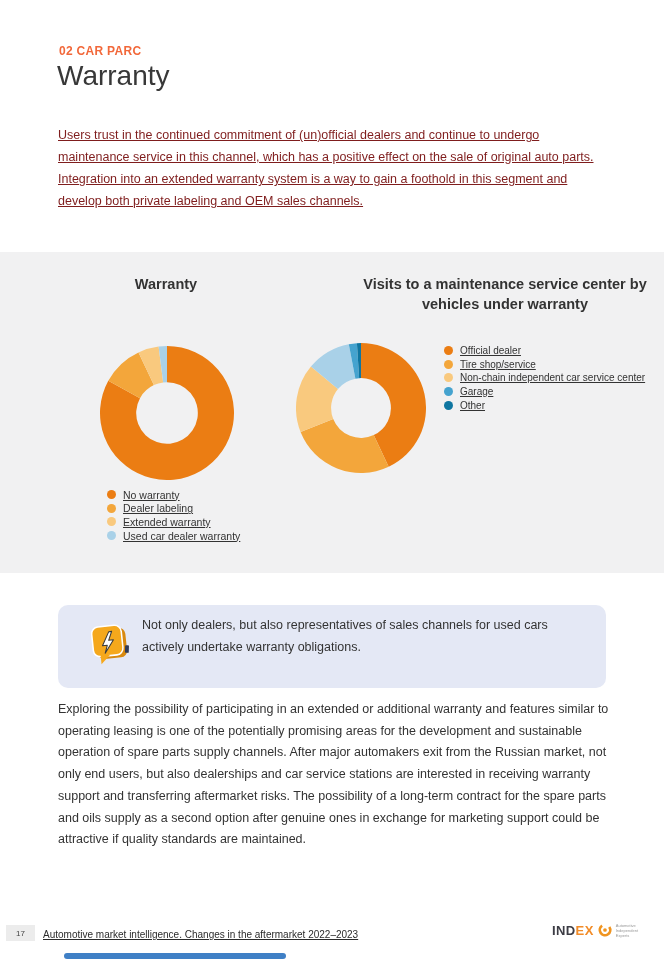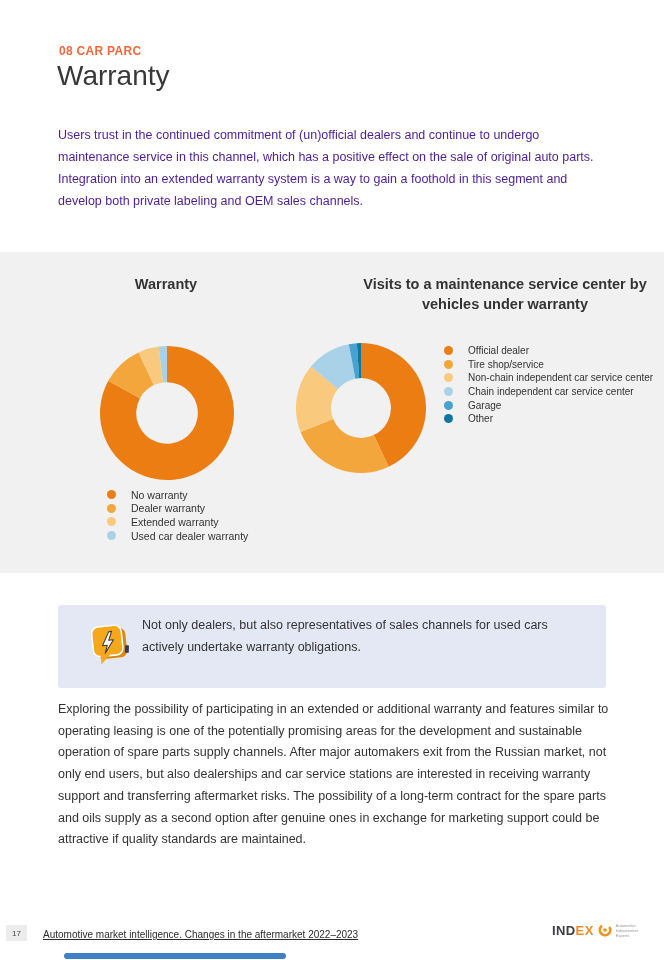--- a/index.html
+++ b/index.html
@@ -5,61 +5,61 @@
   html,body{margin:0;padding:0;}
   body{
     width:664px;height:960px;position:relative;background:#ffffff;
     font-family:"Liberation Sans",sans-serif;color:#333;overflow:hidden;
   }
   .kicker{position:absolute;left:59px;top:44px;font-size:12px;font-weight:700;
     color:#F2683A;letter-spacing:.3px;}
   .page-title{position:absolute;left:57px;top:60px;margin:0;font-size:28px;
     font-weight:400;color:#383838;}
   .intro{position:absolute;left:58px;top:124px;width:554px;margin:0;
-    font-size:12.5px;line-height:22px;color:#4c1d95;}
+    font-size:12.5px;line-height:22px;color:#7f1d1d;text-decoration:underline;}
   .charts-panel{position:absolute;left:0;top:252px;width:664px;height:321px;
     background:#F1F1F2;}
   .chart-title{position:absolute;margin:0;font-size:14.5px;font-weight:700;
     color:#333;text-align:center;line-height:20px;}
   .chart-title.left{left:96px;top:22px;width:140px;}
   .chart-title.right{left:312px;top:22px;width:290px;margin-left:48px;}
   .donut{position:absolute;display:block;}
   .donut.left{left:100px;top:94px;width:134px;height:134px;}
   .donut.right{left:296px;top:91px;width:130px;height:130px;}
   .legend{position:absolute;}
   .legend.left{left:107px;top:236px;}
   .legend.right{left:444px;top:92px;}
-  .legend-item{display:flex;align-items:center;gap:15px;height:13.6px;}
+  .legend-item{display:flex;align-items:center;gap:7px;height:13.6px;text-decoration:underline;}
   .legend .dot{width:9px;height:9px;border-radius:50%;flex:0 0 9px;}
   .legend.left .legend-item{font-size:10.5px;color:#333;}
   .legend.right .legend-item{font-size:10px;color:#333;}
   .callout{position:absolute;left:58px;top:605px;width:548px;height:83px;
-    background:#E4E8F5;border-radius:3px;}
+    background:#E4E8F5;border-radius:10px;}
   .callout-icon{position:absolute;left:30px;top:14px;width:46px;height:52px;}
   .callout-text{position:absolute;left:84px;top:9px;width:446px;margin:0;
     font-size:12.5px;line-height:22px;color:#333;}
   .body-text{position:absolute;left:58px;top:699px;width:556px;margin:0;
     font-size:12.5px;line-height:21.7px;color:#333;}
-  .page-num{position:absolute;left:6px;top:925px;width:21px;height:16px;
+  .page-num{position:absolute;left:6px;top:925px;width:29px;height:16px;
     background:#ECECEC;font-size:8px;color:#444;display:flex;
     align-items:center;justify-content:center;}
   .footer-text{position:absolute;left:43px;top:929px;font-size:10px;color:#2b2b2b;text-decoration:underline;}
   .logo{position:absolute;left:552px;top:922px;display:flex;align-items:center;justify-content:center;}
   .logo-word{font-size:13px;font-weight:800;letter-spacing:.4px;line-height:13px;}
   .logo-dark{color:#3C3C44;}
   .logo-accent{color:#F28C28;}
   .logo-icon{width:16px;height:16px;margin-left:3px;}
   .tagline{margin-left:3px;font-size:4px;line-height:5px;color:#9a9a9a;}
   .scroll-bar{position:absolute;left:64px;top:953px;width:222px;height:6px;
     border-radius:3px;background:#4080C6;}
 </style>
 </head>
 <body>
 
-<div class="kicker">08 CAR PARC</div>
+<div class="kicker">02 CAR PARC</div>
 <h1 class="page-title">Warranty</h1>
 <p class="intro">Users trust in the continued commitment of (un)official dealers and continue to undergo maintenance service in this channel, which has a positive effect on the sale of original auto parts. Integration into an extended warranty system is a way to gain a foothold in this segment and develop both private labeling and OEM sales channels.</p>
 
 <section class="charts-panel">
   <h2 class="chart-title left">Warranty</h2>
   <h2 class="chart-title right">Visits to a maintenance service center by vehicles under warranty</h2>
   <svg class="donut left" viewBox="0 0 100 100">
       <path d="M50,0A50,50 0 1 1 6.18466599780681,25.912316294914252L29.844946358991134,38.91966549566055A23,23 0 1 0 50,27Z" fill="#EB7D13"></path>
       <path d="M6.18466599780681,25.912316294914252A50,50 0 0 1 28.71103542174635,4.758647376699031L40.20707629400332,29.188977793281556A23,23 0 0 0 29.844946358991134,38.91966549566055Z" fill="#F3A63B"></path>
       <path d="M28.71103542174635,4.758647376699031A50,50 0 0 1 43.73333832178477,0.39426493427610865L47.117335628020996,27.181361869767013A23,23 0 0 0 40.20707629400332,29.188977793281556Z" fill="#F9C97E"></path>
@@ -73,21 +73,21 @@
       <path d="M40.63093427071381,0.8856374635655584A50,50 0 0 1 46.86047402353434,0.09866357858642516L48.55581805082579,27.045385246149753A23,23 0 0 0 45.690229764528354,27.407393233240157Z" fill="#45A3CF"></path>
       <path d="M46.86047402353434,0.09866357858642516A50,50 0 0 1 49.99912733537405,7.615433617047529e-9L49.99959857427206,27.0000000035031A23,23 0 0 0 48.55581805082579,27.045385246149753Z" fill="#0F76A1"></path>
     </svg>
   <div class="legend left">
       <div class="legend-item">
         <span class="dot" style="background: rgb(235, 125, 19);"></span>
         <span>No warranty</span>
       </div>
       <div class="legend-item">
         <span class="dot" style="background: rgb(243, 166, 59);"></span>
-        <span>Dealer warranty</span>
+        <span>Dealer labeling</span>
       </div>
       <div class="legend-item">
         <span class="dot" style="background: rgb(249, 201, 126);"></span>
         <span>Extended warranty</span>
       </div>
       <div class="legend-item">
         <span class="dot" style="background: rgb(169, 209, 232);"></span>
         <span>Used car dealer warranty</span>
       </div>
     </div>
@@ -96,24 +96,20 @@
         <span class="dot" style="background: rgb(235, 125, 19);"></span>
         <span>Official dealer</span>
       </div>
       <div class="legend-item">
         <span class="dot" style="background: rgb(243, 166, 59);"></span>
         <span>Tire shop/service</span>
       </div>
       <div class="legend-item">
         <span class="dot" style="background: rgb(249, 201, 126);"></span>
         <span>Non-chain independent car service center</span>
-      </div>
-      <div class="legend-item">
-        <span class="dot" style="background: rgb(169, 209, 232);"></span>
-        <span>Chain independent car service center</span>
       </div>
       <div class="legend-item">
         <span class="dot" style="background: rgb(69, 163, 207);"></span>
         <span>Garage</span>
       </div>
       <div class="legend-item">
         <span class="dot" style="background: rgb(15, 118, 161);"></span>
         <span>Other</span>
       </div>
     </div>

